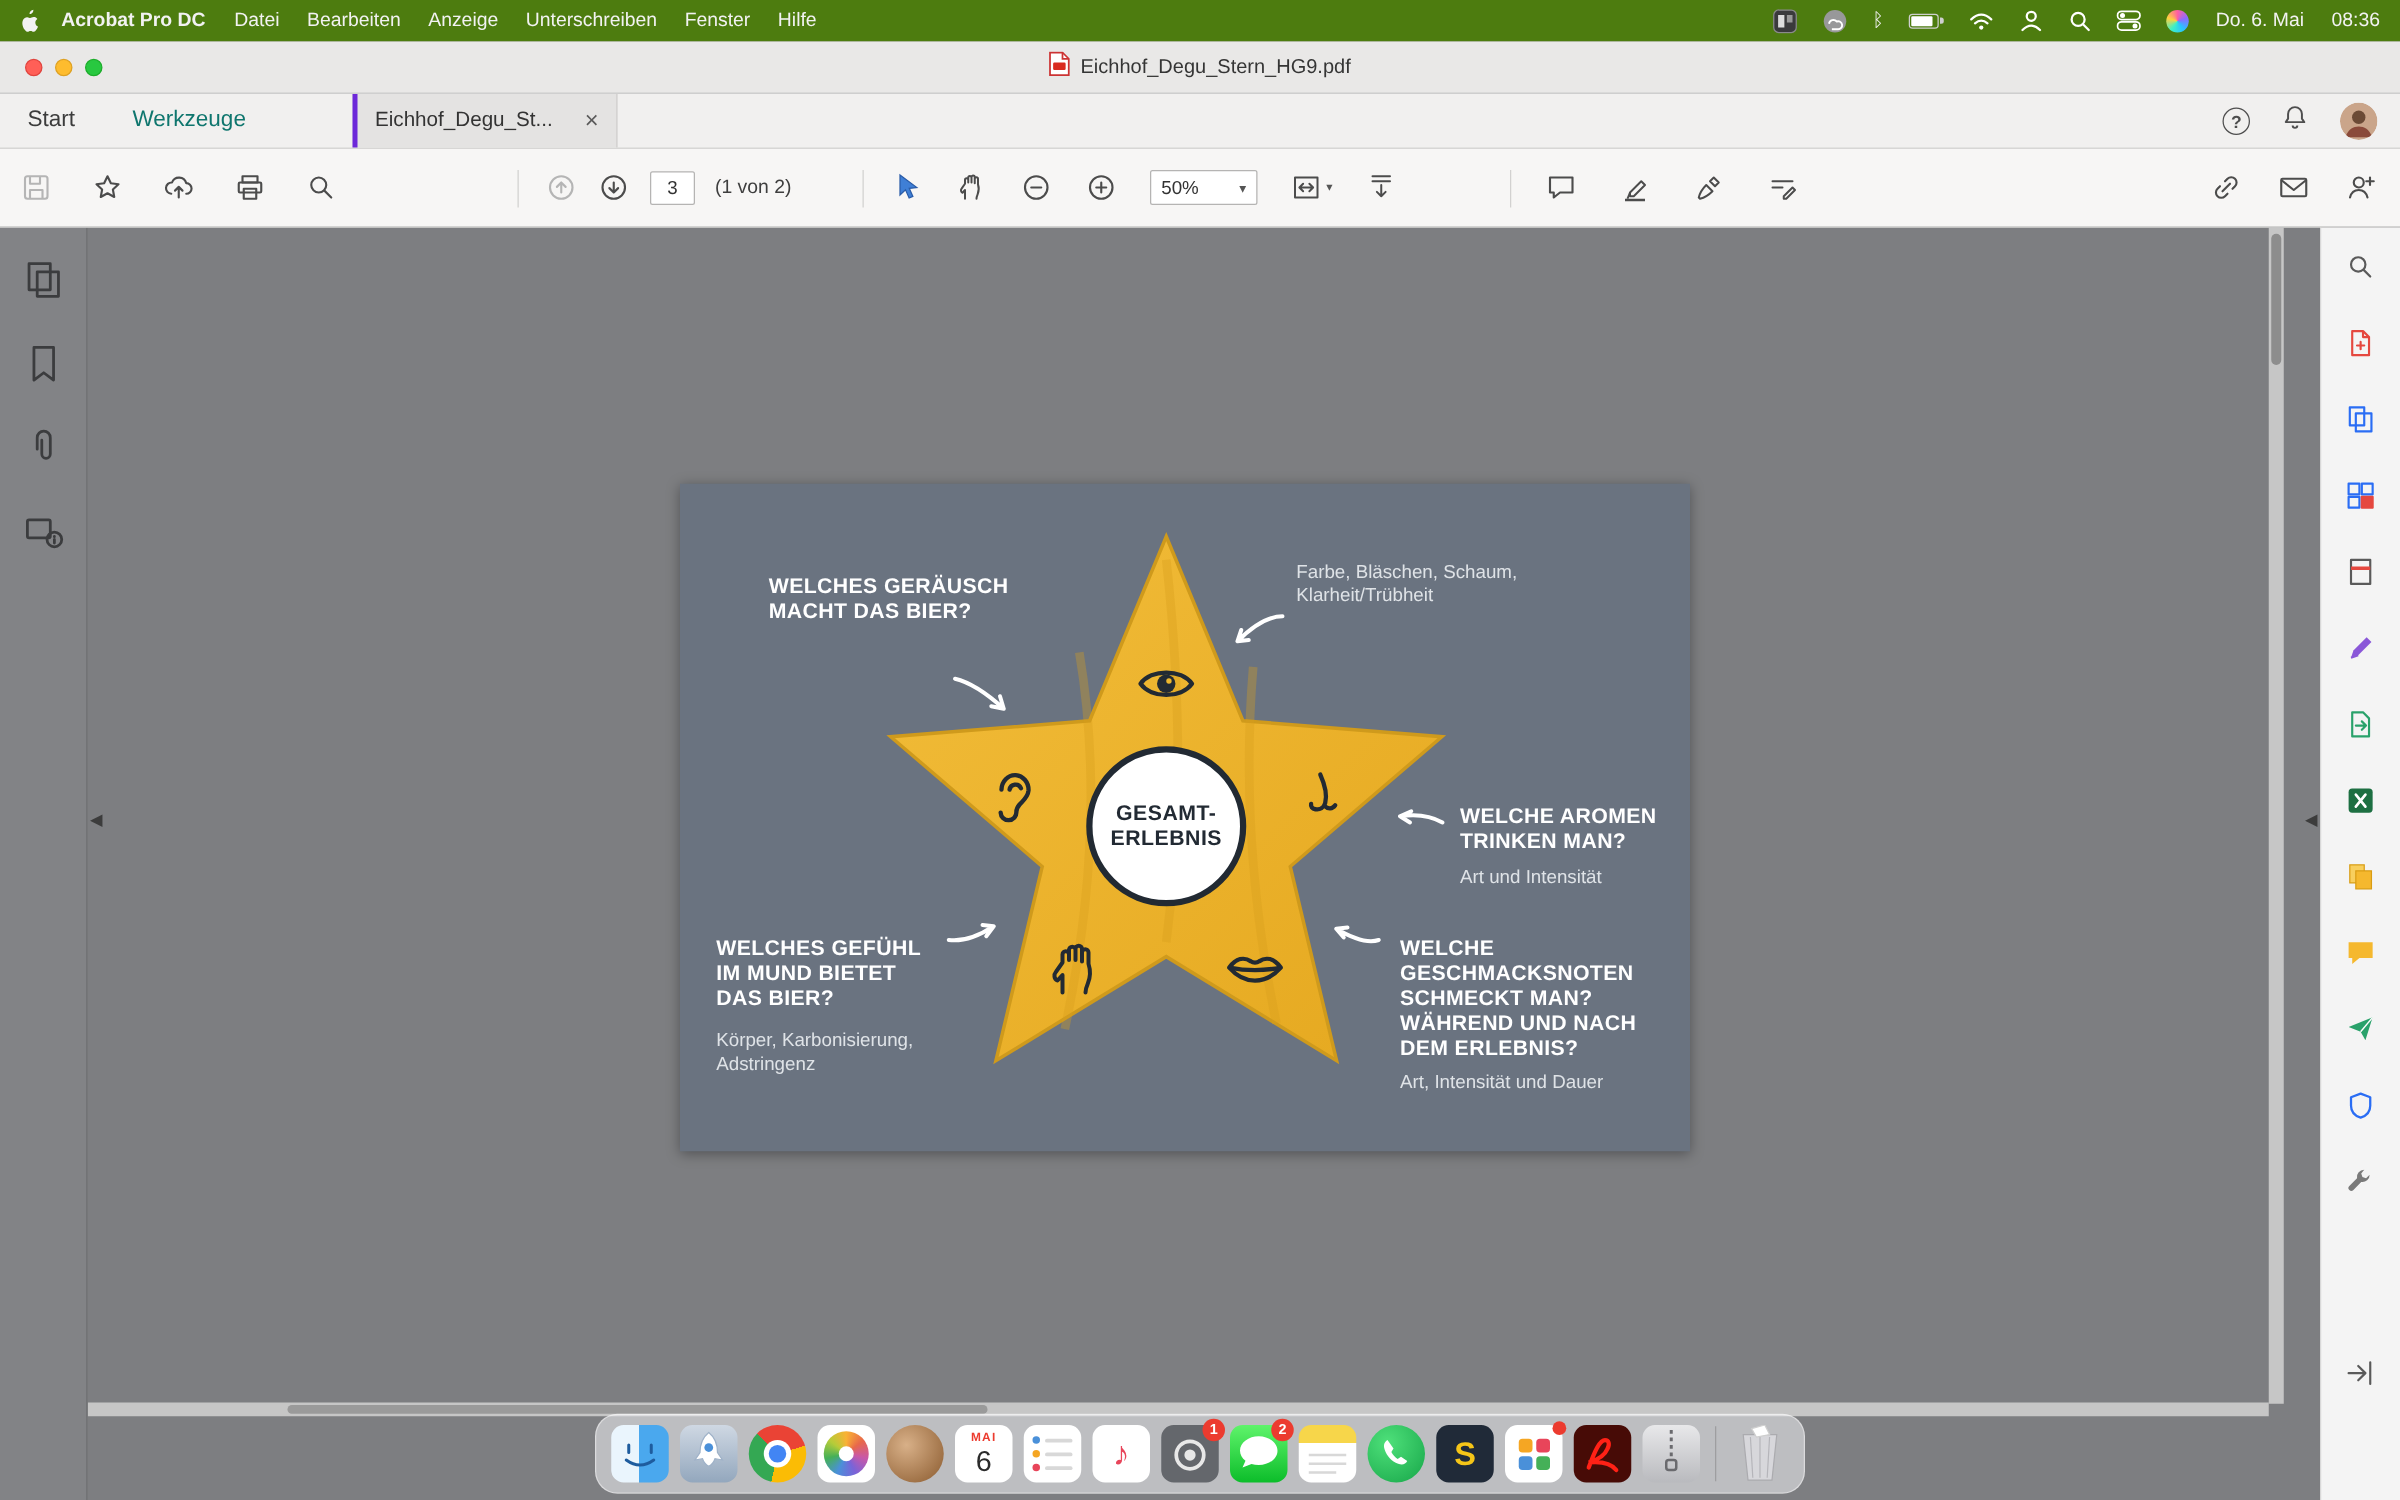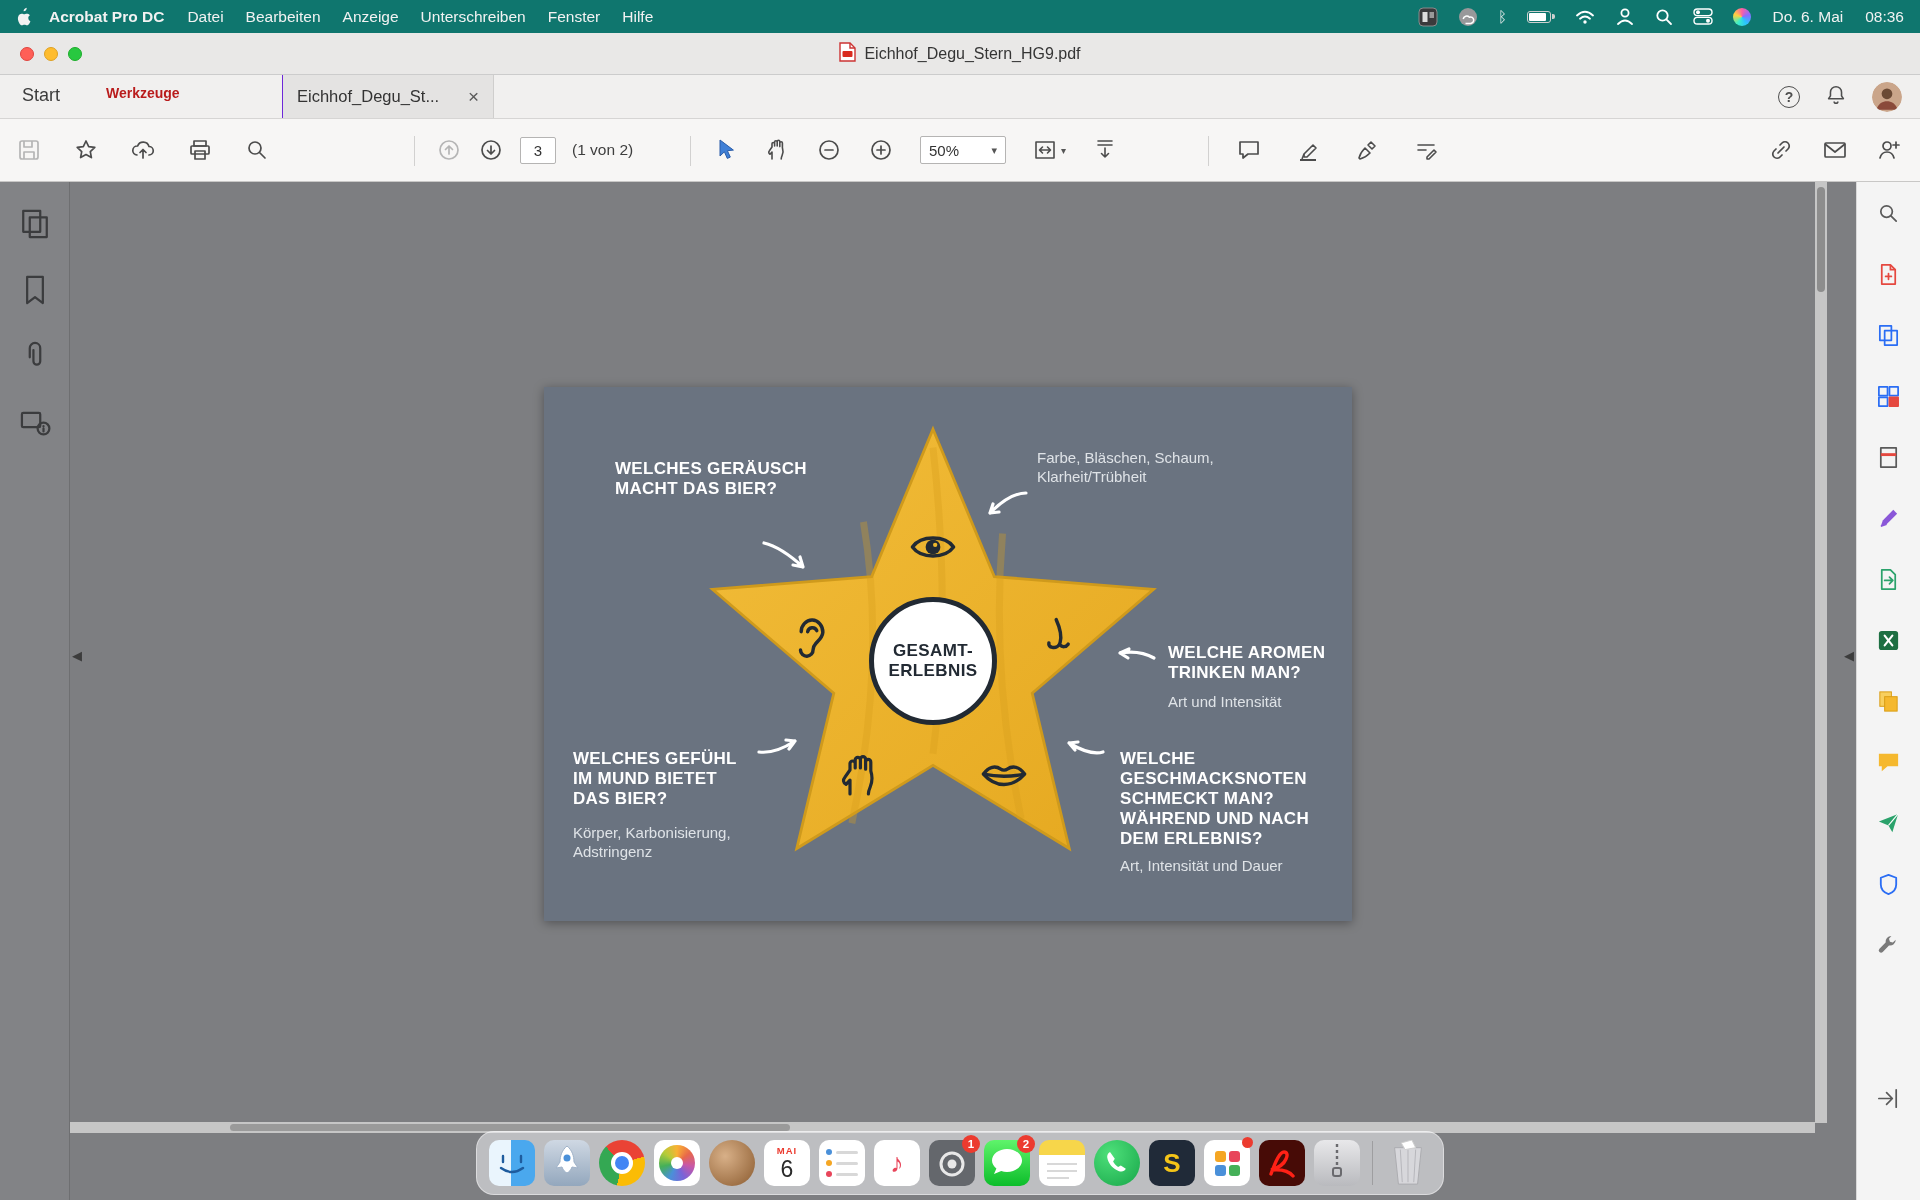--- a/index.html
+++ b/index.html
@@ -1,20 +1,20 @@
 <!DOCTYPE html>
 <html><head>
 <meta charset="utf-8">
 <style>
   * { margin:0; padding:0; box-sizing:border-box; }
   html,body { width:1920px; height:1200px; }
   body { font-family:"Liberation Sans", sans-serif; position:relative; background:#7d7e81; overflow:hidden; }
 
   
-  .menubar { position:absolute; top:0; left:0; right:0; height:33px; background:#0f766e; color:#f2f2f2;
+  .menubar { position:absolute; top:0; left:0; right:0; height:33px; background:#4d7c0f; color:#f2f2f2;
              display:flex; align-items:center; justify-content:space-between; padding:0 16px; font-size:15.5px; z-index:50; }
   .mb-left { display:flex; align-items:center; }
   .apple { display:flex; align-items:center; margin-right:6px; }
   .mb-app { font-weight:bold; margin:0 12px 0 12px; }
   .mb-item { margin:0 11px; }
   .mb-right { display:flex; align-items:center; gap:20px; }
   .mb-ic { display:flex; align-items:center; justify-content:center; }
   .bt { font-size:15px; }
   .batt { display:inline-block; width:24px; height:12px; border:1.5px solid #cfcfcf; border-radius:3px; position:relative; }
   .batt-fill { position:absolute; left:1px; top:1px; bottom:1px; width:78%; background:#fff; border-radius:1px; }
@@ -30,23 +30,23 @@
   .tl { width:14px; height:14px; border-radius:50%; }
   .tl.red { background:#ff5f57; border:1px solid #e0443e; }
   .tl.yellow { background:#febc2e; border:1px solid #dea123; }
   .tl.green { background:#28c840; border:1px solid #1dad2b; }
   .title-center { position:absolute; left:0; right:0; top:0; bottom:0; display:flex; align-items:center; justify-content:center; gap:8px;
                   font-size:16px; color:#353535; }
 
   
   .tabbar { position:absolute; top:75px; left:0; right:0; height:44px; background:#f1f0ef; border-bottom:1px solid #d6d5d4; z-index:48; }
   .tab-start { position:absolute; left:22px; top:10px; font-size:18px; color:#3c3c3c; }
-  .tab-tools { position:absolute; left:106px; top:10px; font-size:14px; color:#b91c1c;font-weight:bold; }
+  .tab-tools { position:absolute; left:106px; top:10px; font-size:18px; color:#0f766e; }
   .doc-tab { position:absolute; left:282px; top:0; bottom:0; width:212px; background:#e4e3e2;
-             border-left:1px solid #6d28d9; border-right:1px solid #cfcecd; display:flex; align-items:center; padding:0 14px; }
+             border-left:4px solid #6d28d9; border-right:1px solid #cfcecd; display:flex; align-items:center; padding:0 14px; }
   .doc-tab-label { flex:1; font-size:16.5px; color:#333; white-space:nowrap; overflow:hidden; }
   .doc-tab-close { font-size:19px; color:#5a5a5a; margin-left:8px; }
   .tab-right { position:absolute; right:18px; top:0; bottom:0; display:flex; align-items:center; gap:24px; }
   .help-circle { width:22px; height:22px; border:1.7px solid #4e4e4e; border-radius:50%; display:flex; align-items:center; justify-content:center;
                  font-size:14px; color:#4e4e4e; font-weight:bold; }
   .avatar { width:30px; height:30px; border-radius:50%; overflow:hidden; display:block; }
 
   
   .toolbar { position:absolute; top:119px; left:0; right:0; height:63px; background:#f7f6f5; border-bottom:1px solid #c8c7c6; z-index:47; }
   .tb-group { position:absolute; top:0; height:100%; display:flex; align-items:center; }

